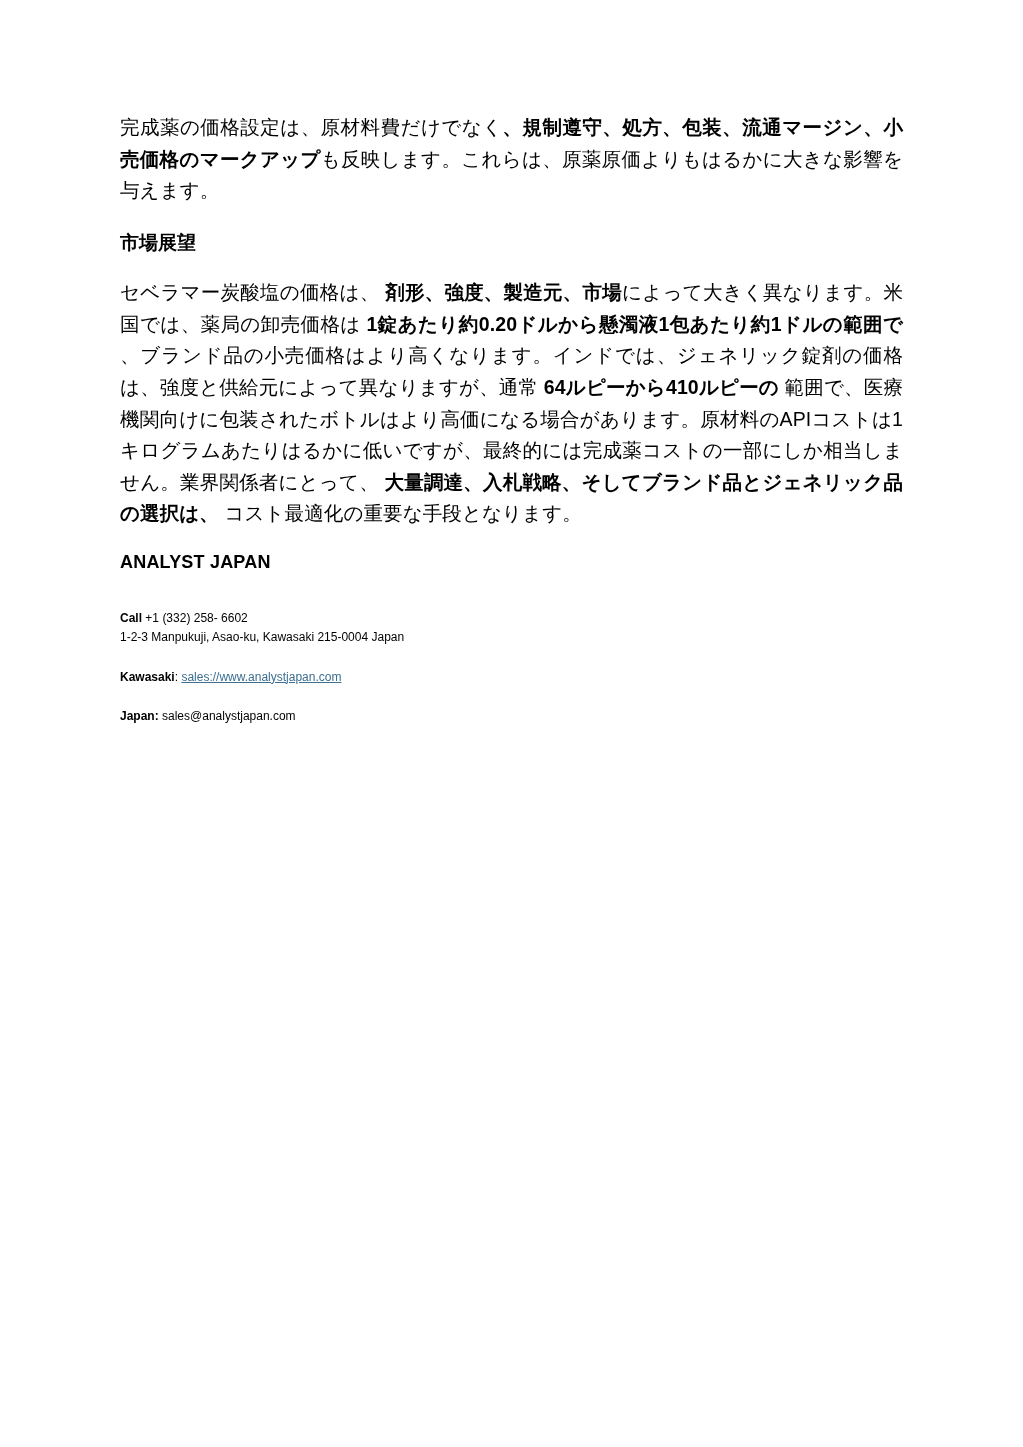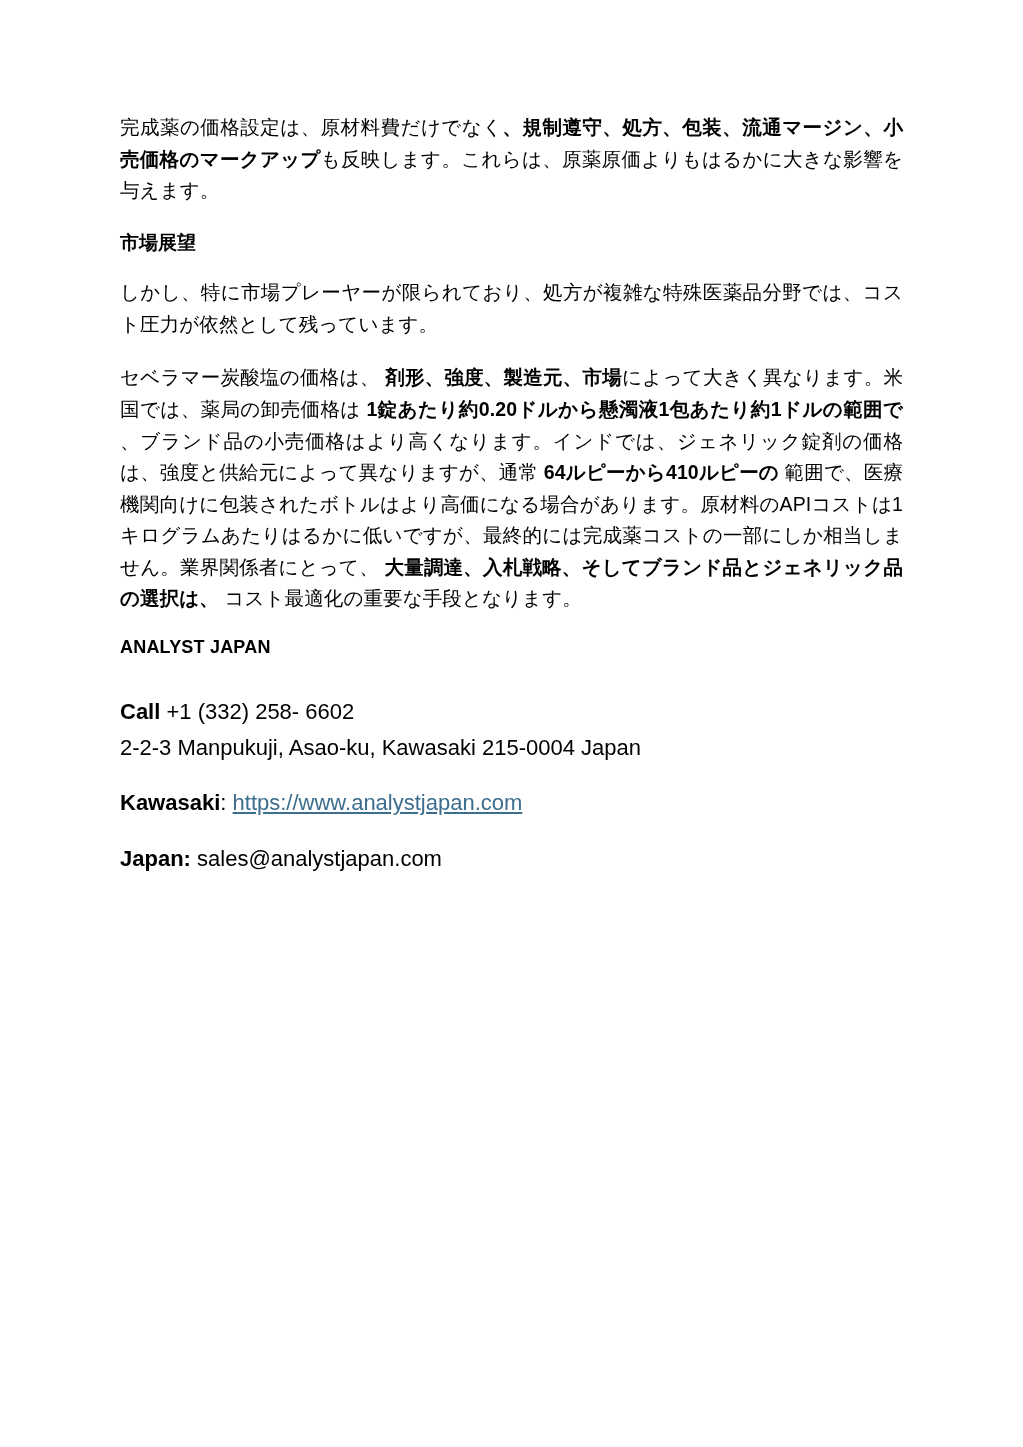--- a/index.html
+++ b/index.html
@@ -31,21 +31,21 @@
   .heading {
     font-size: 19px;
     font-weight: bold;
     line-height: 1.5;
     margin: 0 0 20px 0;
   }
   .b {
     font-weight: bold;
   }
   .contact-block {
-    font-size: 22px;
+    font-size: 12px;
     line-height: 1.62;
     margin: 4px 0 20px 0;
   }
   .org-title {
     font-size: 18px;
     font-weight: bold;
     letter-spacing: 0.2px;
     margin: 0 0 36px 0;
   }
   .link {
@@ -62,37 +62,34 @@
 
 <div class="page">
 
   <p class="para">
     <span>完成薬の価格設定は、原材料費だけでなく</span><span class="b">、規制遵守、処方、包装、流通マージン、小売価格のマークアップ</span><span>も反映します。これらは、原薬原価よりもはるかに大きな影響を与えます。</span>
   </p>
 
   <h2 class="heading">市場展望</h2>
 
 
-  <p class="para">
-    <span>しかし、特に市場プレーヤーが限られており、処方が複雑な特殊医薬品分野では、コスト圧力が依然として残っています。</span>
-  </p>
 
 
   <p class="para">
     <span>セベラマー炭酸塩の価格は、</span><span class="b"> 剤形、強度、製造元、市場</span><span>によって大きく異なります。米国では、薬局の卸売価格は</span><span class="b"> 1錠あたり約0.20ドルから懸濁液1包あたり約1ドルの範囲で</span><span> 、ブランド品の小売価格はより高くなります。インドでは、ジェネリック錠剤の価格は、強度と供給元によって異なりますが、通常</span><span class="b"> 64ルピーから410ルピーの </span><span>範囲で、医療機関向けに包装されたボトルはより高価になる場合があります。原材料のAPIコストは1キログラムあたりはるかに低いですが、最終的には完成薬コストの一部にしか相当しません。業界関係者にとって、</span><span class="b"> 大量調達、入札戦略、そしてブランド品とジェネリック品の選択は、</span><span> コスト最適化の重要な手段となります。</span>
   </p>
 
   <div class="org-title">ANALYST JAPAN</div>
 
   <div class="contact-block">
     <span class="mono-line"><span class="b">Call</span> <span>+1 (332) 258- 6602</span></span>
-    <span class="mono-line">2-2-3 Manpukuji, Asao-ku, Kawasaki 215-0004 Japan</span>
+    <span class="mono-line">1-2-3 Manpukuji, Asao-ku, Kawasaki 215-0004 Japan</span>
   </div>
 
   <div class="contact-block">
-    <span class="b">Kawasaki</span><span>:</span> <a class="link" href="#">https://www.analystjapan.com</a>
+    <span class="b">Kawasaki</span><span>:</span> <a class="link" href="#">sales://www.analystjapan.com</a>
   </div>
 
   <div class="contact-block">
     <span class="b">Japan:</span> <span>sales@analystjapan.com</span>
   </div>
 
 </div>
 
 </body></html>

